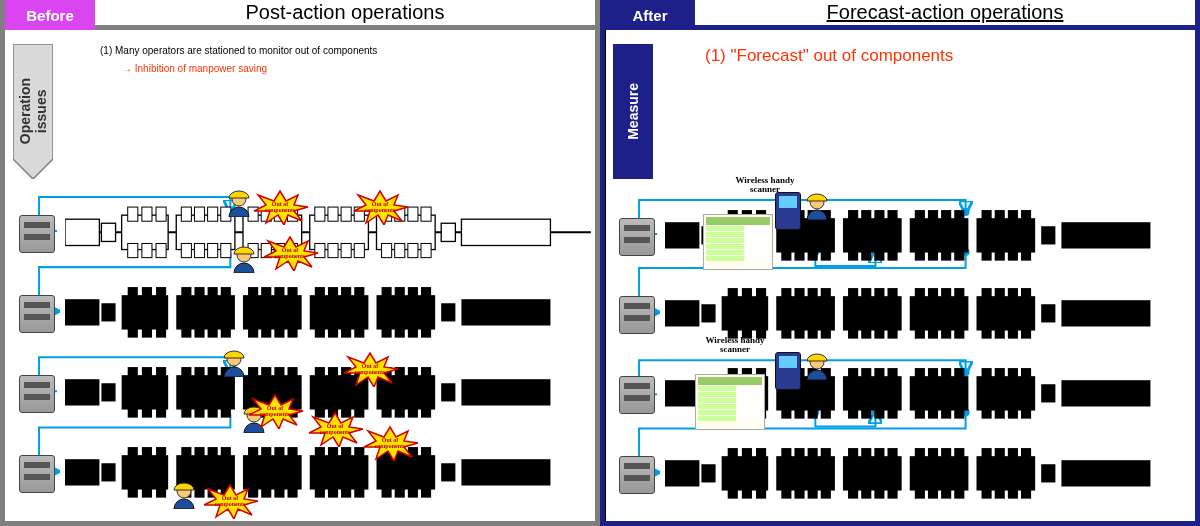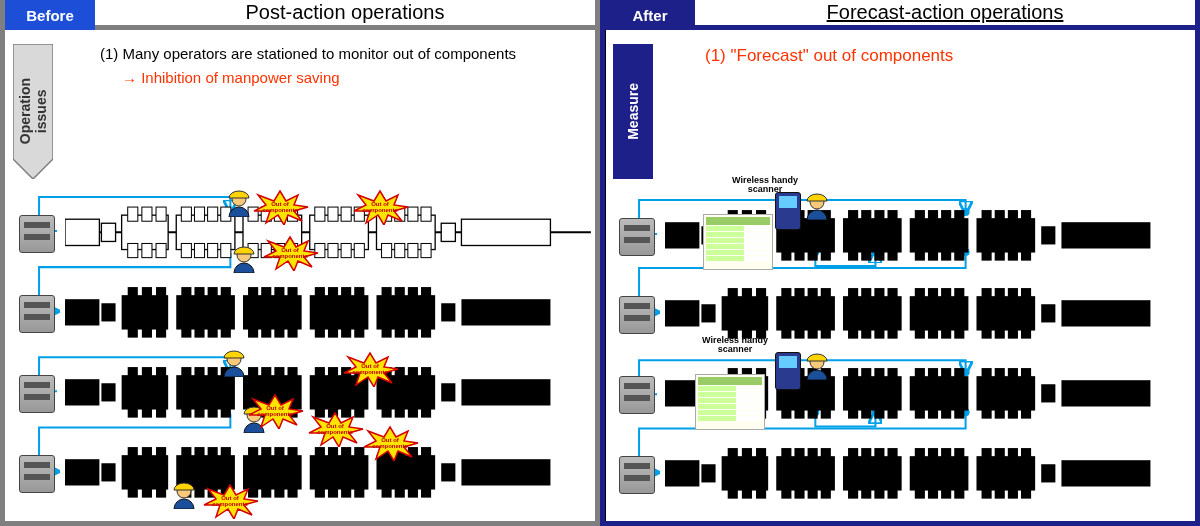--- a/index.html
+++ b/index.html
@@ -4,44 +4,44 @@
 <style>
   html,body{margin:0;padding:0;font-family:Arial,Helvetica,sans-serif;background:#fff;}
   .page{width:1200px;height:526px;display:flex;position:relative;}
   .divider{position:absolute;left:600px;top:0;width:6px;height:526px;background:#000;}
   .panel{position:relative;flex:0 0 600px;height:526px;box-sizing:border-box;}
   .panel-left{border:5px solid #7f7f7f;border-top:none;}
   .panel-right{border:5px solid #1d2088;border-top:none;}
 
   .header{display:flex;height:30px;}
   .badge{width:90px;color:#fff;font-weight:700;font-size:15px;display:flex;align-items:center;justify-content:center;}
-  .badge-before{background:#1d4ed8;}
+  .badge-before{background:#d946ef;}
   .badge-after{background:#1d2088;}
   .titlebar{flex:1;background:#fff;color:#000;display:flex;align-items:center;justify-content:center;font-size:20px;border-bottom:5px solid;}
   .panel-left .titlebar{border-bottom-color:#7f7f7f;}
   .panel-right .titlebar{border-bottom-color:#1d2088;text-decoration:underline;}
 
-  .text-block{position:absolute;left:95px;top:44px;width:470px;font-size:15px;line-height:1.35;}
+  .text-block{position:absolute;left:95px;top:44px;width:470px;font-size:10px;line-height:1.35;}
   .text-block .blk{color:#000;}
   .text-block .red{color:#ff3300;}
   .text-block .mt{margin-top:4px;}
   .text-block-right{left:100px;width:490px;font-size:17px;line-height:1.45;}
   .text-block-right .red{color:#ff3300;}
 
   .side-tag{position:absolute;left:8px;width:40px;display:flex;align-items:center;justify-content:center;}
   .tag-before{top:44px;height:135px;}
   .tag-after{top:44px;height:135px;}
   .tag-arrow{position:absolute;inset:0;}
   .tag-arrow polygon{fill:#d9d9d9;stroke:#7f7f7f;stroke-width:1.5;}
   .tag-arrow-after rect{fill:#1d2088;}
   .tag-text{position:relative;font-weight:600;font-size:14px;writing-mode:vertical-rl;transform:rotate(180deg);text-align:center;}
   .tag-text-before{color:#333;}
   .tag-text-after{color:#fff;}
 
-  .lines-area{position:absolute;left:10px;right:4px;bottom:8px;height:320px;}
+  .lines-area{position:absolute;left:10px;right:4px;bottom:8px;height:320px;font-family:Liberation Serif, serif;}
   .panel-right .lines-area{height:315px;}
 
   .routes{position:absolute;inset:0;pointer-events:none;}
   .routes path{fill:none;stroke:#00a0e9;stroke-width:2;}
   .routes-after path{marker-end:url(#arrA);}
   .routes-before path{marker-end:url(#arrB);}
   .routes circle{fill:#00a0e9;}
 
   .prod-line{position:absolute;left:50px;right:0;height:62px;}
   .rack{position:absolute;left:-46px;top:14px;width:34px;height:36px;background:linear-gradient(#bbb,#999);border:1px solid #444;border-radius:3px;}

